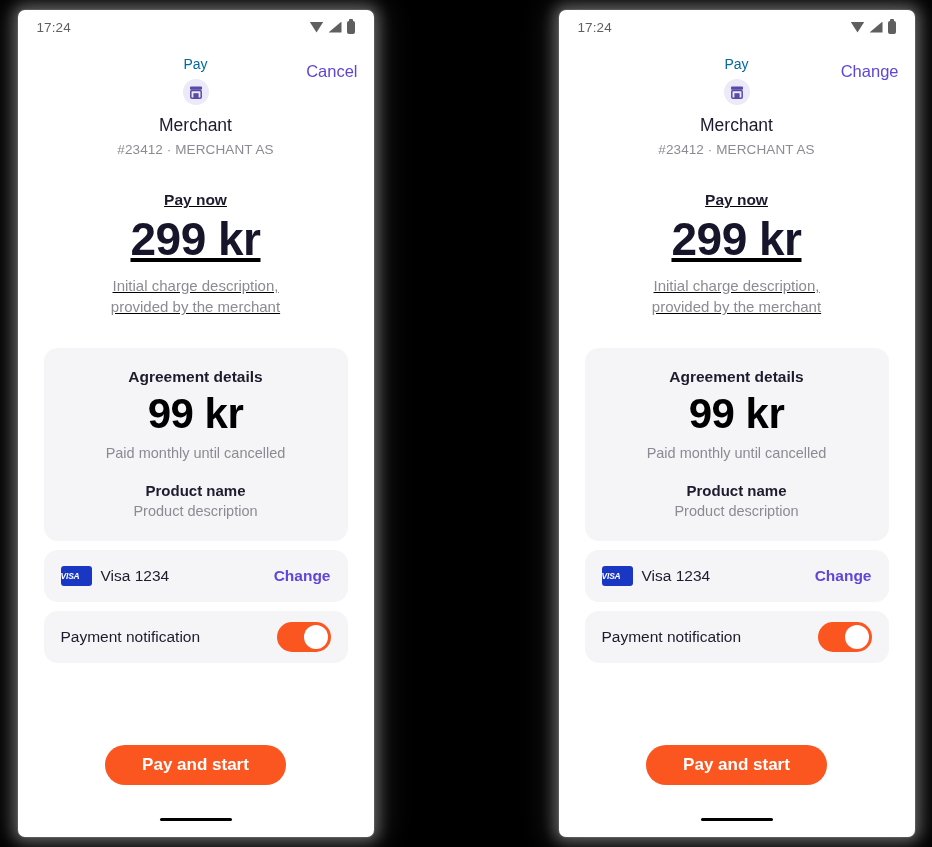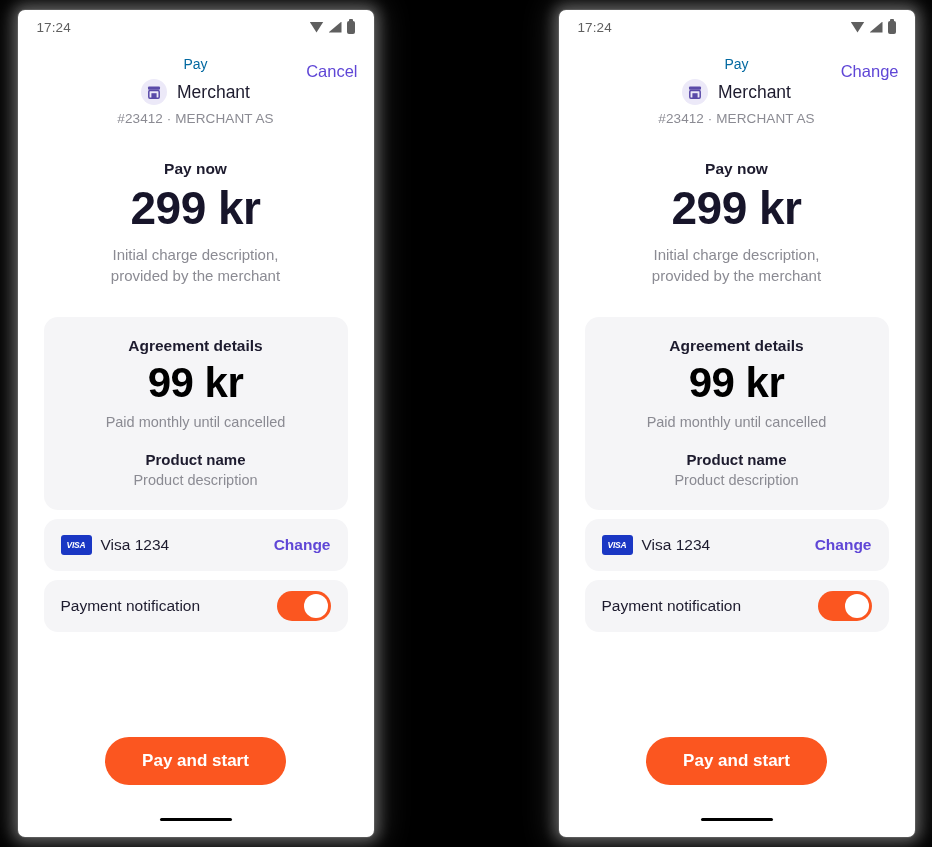--- a/index.html
+++ b/index.html
@@ -99,22 +99,23 @@
     right: 16px;
     top: 18px;
     font-size: 16.5px;
     color: #5f46d6;
     cursor: pointer;
   }
   .merchant-row {
     margin-top: 7px;
     display: flex;
     align-items: center;
-    justify-content: center;
+    justify-content: space-between;
     gap: 10px;
+    flex-direction: column;
   }
   .merchant-badge {
     width: 26px; height: 26px;
     border-radius: 50%;
     background: #ece9f8;
     display: flex;
     align-items: center;
     justify-content: center;
   }
   .merchant-name {
@@ -127,20 +128,21 @@
     font-size: 13.5px;
     color: #8b8b93;
     letter-spacing: 0.1px;
   }
 
   
   .amount-block {
     margin-top: 34px;
     text-align: center;
     flex: 0 0 auto;
+    text-decoration: underline;
   }
   .pay-now-label {
     font-size: 15.5px;
     font-weight: bold;
     color: #1d1b2e;
   }
   .pay-now-amount {
     margin-top: 6px;
     font-size: 46px;
     font-weight: bold;
@@ -207,21 +209,21 @@
     padding: 0 17px;
     display: flex;
     align-items: center;
   }
   .visa-badge {
     width: 31px; height: 20px;
     background: #1a37c4;
     border-radius: 3px;
     display: flex;
     align-items: center;
-    justify-content: center;
+    justify-content: flex-start;
     flex: 0 0 auto;
   }
   .visa-badge span {
     color: #ffffff;
     font-size: 8.5px;
     font-weight: bold;
     font-style: italic;
     letter-spacing: -0.2px;
   }
   .card-label {
@@ -259,21 +261,21 @@
 
   
   .cta-wrap {
     margin-top: auto;
     padding: 0 26px 16px;
     display: flex;
     justify-content: center;
   }
   .cta {
     width: 181px;
-    height: 48px;
+    height: 40px;
     border: none;
     border-radius: 24px;
     background: #fb5620;
     color: #ffffff;
     font-family: "Liberation Sans", sans-serif;
     font-size: 17px;
     font-weight: bold;
     cursor: pointer;
   }
 

